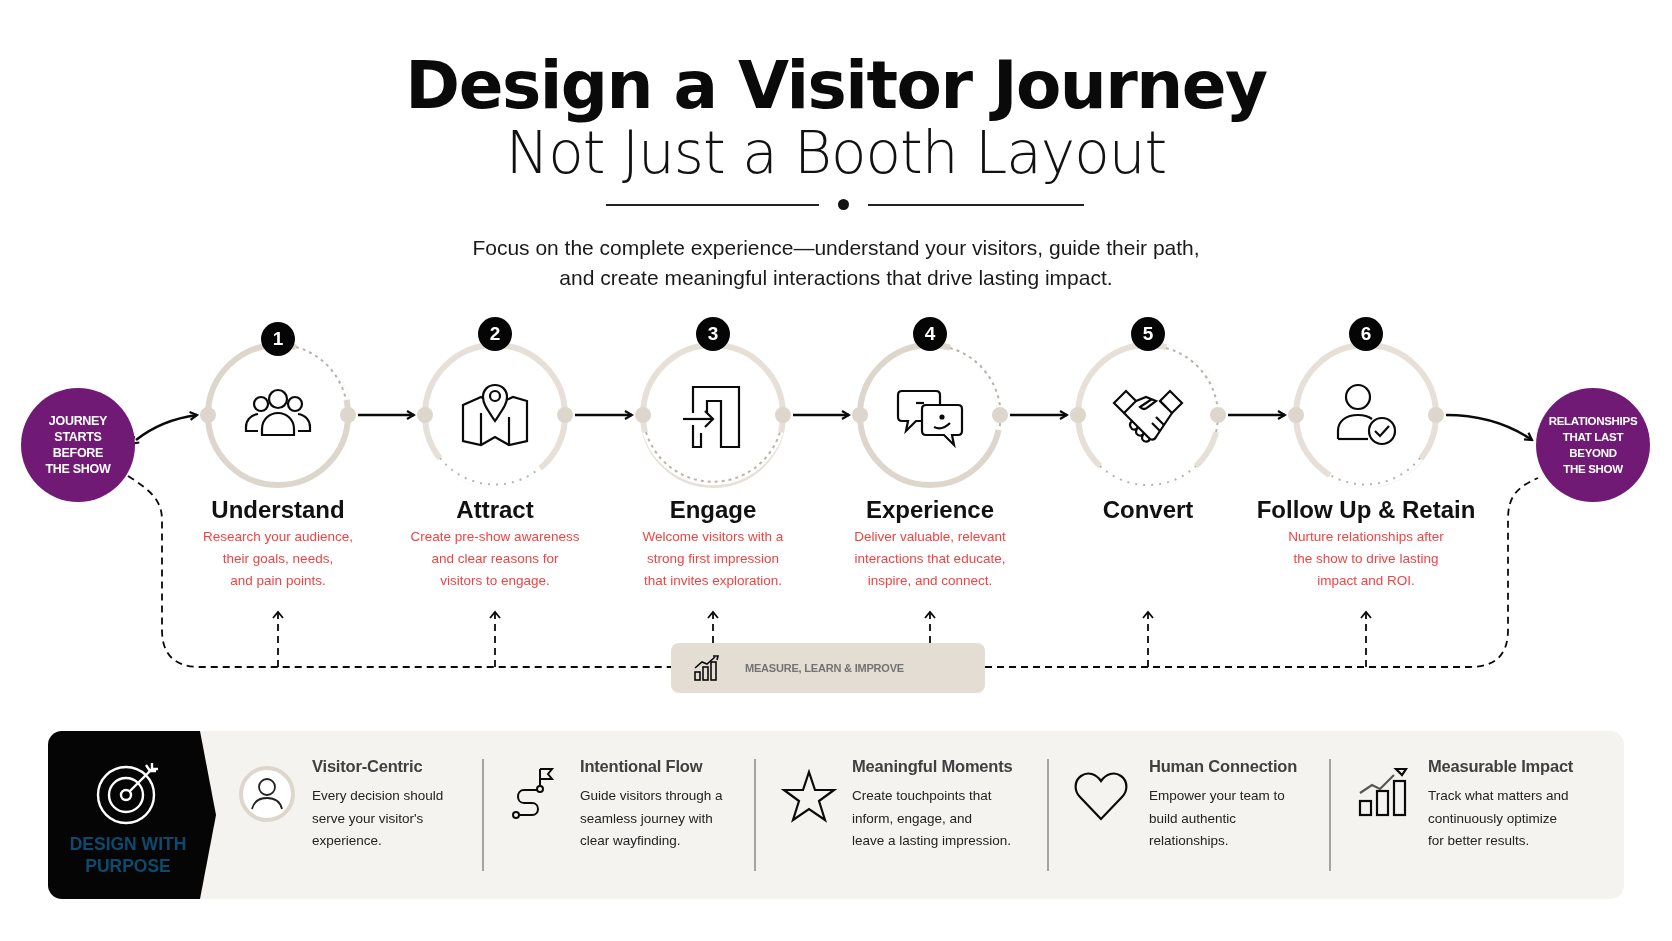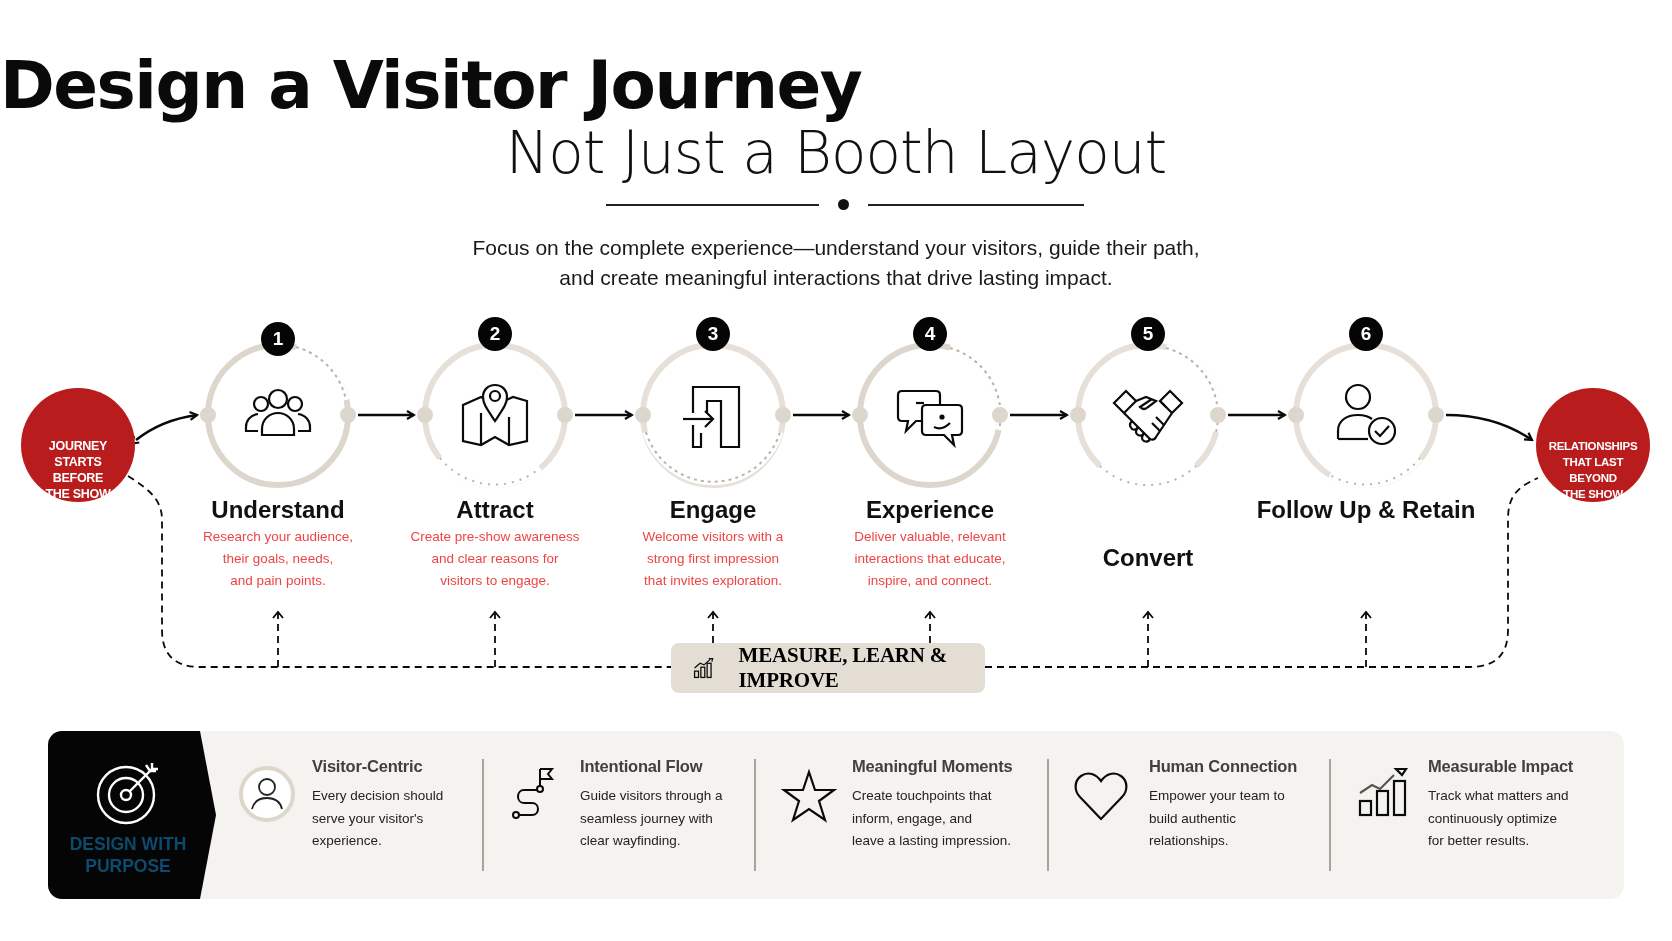--- a/index.html
+++ b/index.html
@@ -1,44 +1,44 @@
 <!DOCTYPE html>
 <html><head>
 <meta charset="utf-8">
 <style>
   * { box-sizing: border-box; margin: 0; padding: 0; }
   html, body { width: 1672px; height: 941px; background: #ffffff; overflow: hidden; }
   body { position: relative; font-family: "Liberation Sans", "DejaVu Sans", sans-serif; color: #111; }
 
-  .title { position: absolute; left: 0; width: 1672px; top: 46px; 
+  .title { position: absolute; left: 0; width: 1672px; top: 46px; text-align: center;
     font-family: "DejaVu Sans", sans-serif; font-weight: bold; font-size: 66px; letter-spacing: -1.5px; color: #0a0a0a; line-height: 80px; }
   .subtitle { position: absolute; left: 0; width: 1672px; top: 118px; text-align: center;
     font-family: "DejaVu Sans", sans-serif; font-weight: 200; font-size: 58px; letter-spacing: -1px; color: #111; line-height: 70px; }
   .divider-line { position: absolute; top: 204px; height: 2px; background: #222; }
   .divider-dot { position: absolute; top: 199px; left: 838px; width: 11px; height: 11px; border-radius: 50%; background: #111; }
   .intro { position: absolute; left: 0; width: 1672px; top: 233px; text-align: center; font-size: 21px; line-height: 30px; color: #1a1a1a; }
 
   svg.flow { position: absolute; left: 0; top: 0; }
 
-  .end-circle { position: absolute; width: 114px; height: 114px; border-radius: 50%; background: #b91c1c;
-    color: #fff; display: flex; align-items: flex-end; justify-content: center; text-align: center;
+  .end-circle { position: absolute; width: 114px; height: 114px; border-radius: 50%; background: #701a75;
+    color: #fff; display: flex; align-items: center; justify-content: center; text-align: center;
     font-size: 12.5px; line-height: 16px; font-weight: 600; letter-spacing: -0.3px; }
 
   .badge { position: absolute; width: 34px; height: 34px; border-radius: 50%; background: #050505; color: #fff;
     font-weight: bold; font-size: 19px; display: flex; align-items: center; justify-content: center; }
 
   .step-icon { position: absolute; width: 76px; height: 76px; }
 
   .step-text { position: absolute; width: 200px; text-align: center; }
   .step-title { font-size: 24px; font-weight: bold; line-height: 24px; color: #111; }
   .step-desc { margin-top: 4px; font-size: 13.5px; line-height: 22px; color: #ef4444; white-space: pre-line; }
 
   .measure { position: absolute; left: 671px; top: 643px; width: 314px; height: 50px; background: #e3ddd3; border-radius: 8px;
     display: flex; align-items: center; padding-left: 22px; gap: 22px; }
-  .measure-label { font-weight: bold; font-size: 21px; letter-spacing: -0.2px; color: #000000; font-family: Liberation Serif, serif; }
+  .measure-label { font-weight: bold; font-size: 11px; letter-spacing: -0.2px; color: #737373; }
 
   .card { position: absolute; left: 48px; top: 731px; width: 1576px; height: 168px; background: #f5f3f0; border-radius: 14px; overflow: hidden; }
   .purpose { position: absolute; left: 0; top: 0; width: 170px; height: 168px; }
   .purpose-label { position: absolute; left: 0; top: 102px; width: 160px; text-align: center; color: #0c4a6e; font-weight: bold; font-size: 17.5px; line-height: 22px; white-space: pre-line; }
   .purpose-icon { position: absolute; left: 46px; top: 26px; width: 70px; height: 70px; }
 
   .vdiv { position: absolute; top: 28px; width: 1.5px; height: 112px; background: #a8a39c; }
   .pillar { position: absolute; top: 26px; }
   .pillar-icon { position: absolute; left: 0; top: 8px; width: 58px; height: 58px; }
   .pillar-title { position: absolute; top: 0; font-size: 16.5px; font-weight: bold; color: #404040; white-space: nowrap; letter-spacing: -0.2px; }
@@ -225,25 +225,28 @@
   <div class="step-desc">Welcome visitors with a
 strong first impression
 that invites exploration.</div>
 </div>
 <div class="step-text" style="left:830px;top:498px;">
   <div class="step-title">Experience</div>
   <div class="step-desc">Deliver valuable, relevant
 interactions that educate,
 inspire, and connect.</div>
 </div>
-<div class="step-text" style="left:1048px;top:498px;margin-top:48px;">
+<div class="step-text" style="left:1048px;top:498px;">
   <div class="step-title">Convert</div>
 </div>
 <div class="step-text" style="left:1256px;top:498px;width:220px;">
   <div class="step-title">Follow Up &amp; Retain</div>
+  <div class="step-desc">Nurture relationships after
+the show to drive lasting
+impact and ROI.</div>
 </div>
 
 <div class="measure">
   <svg width="30" height="28" viewBox="0 0 30 28" fill="none" stroke="#0a0a0a" stroke-width="1.6">
     <rect x="2" y="18" width="5" height="8"></rect>
       <rect x="10" y="13" width="5" height="13"></rect>
       <rect x="18" y="8" width="5" height="18"></rect>
     <path d="M2,14 L9,8 L14,10 L22,3"></path>
       <path d="M20,2 L25,2 L24,6"></path>
   </svg>

